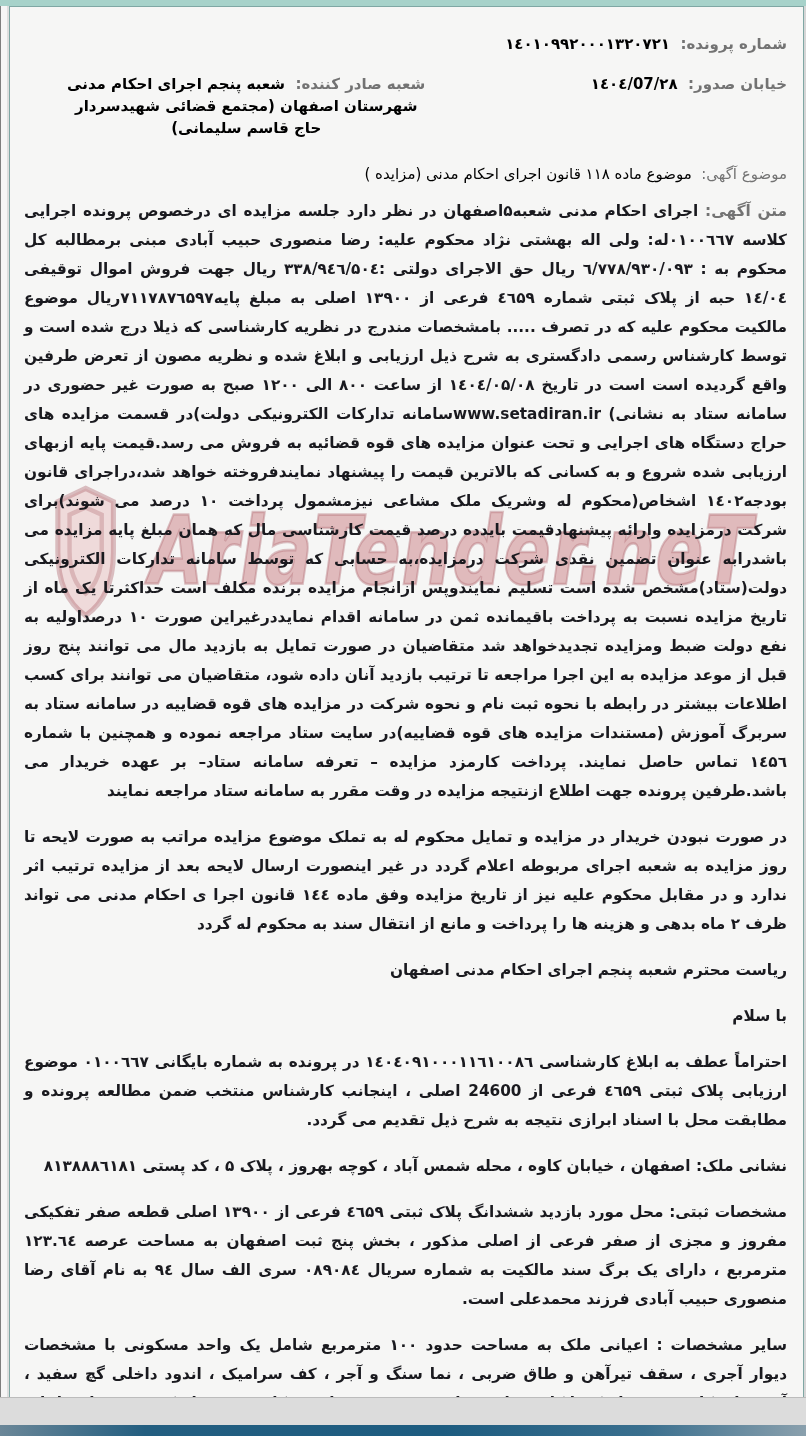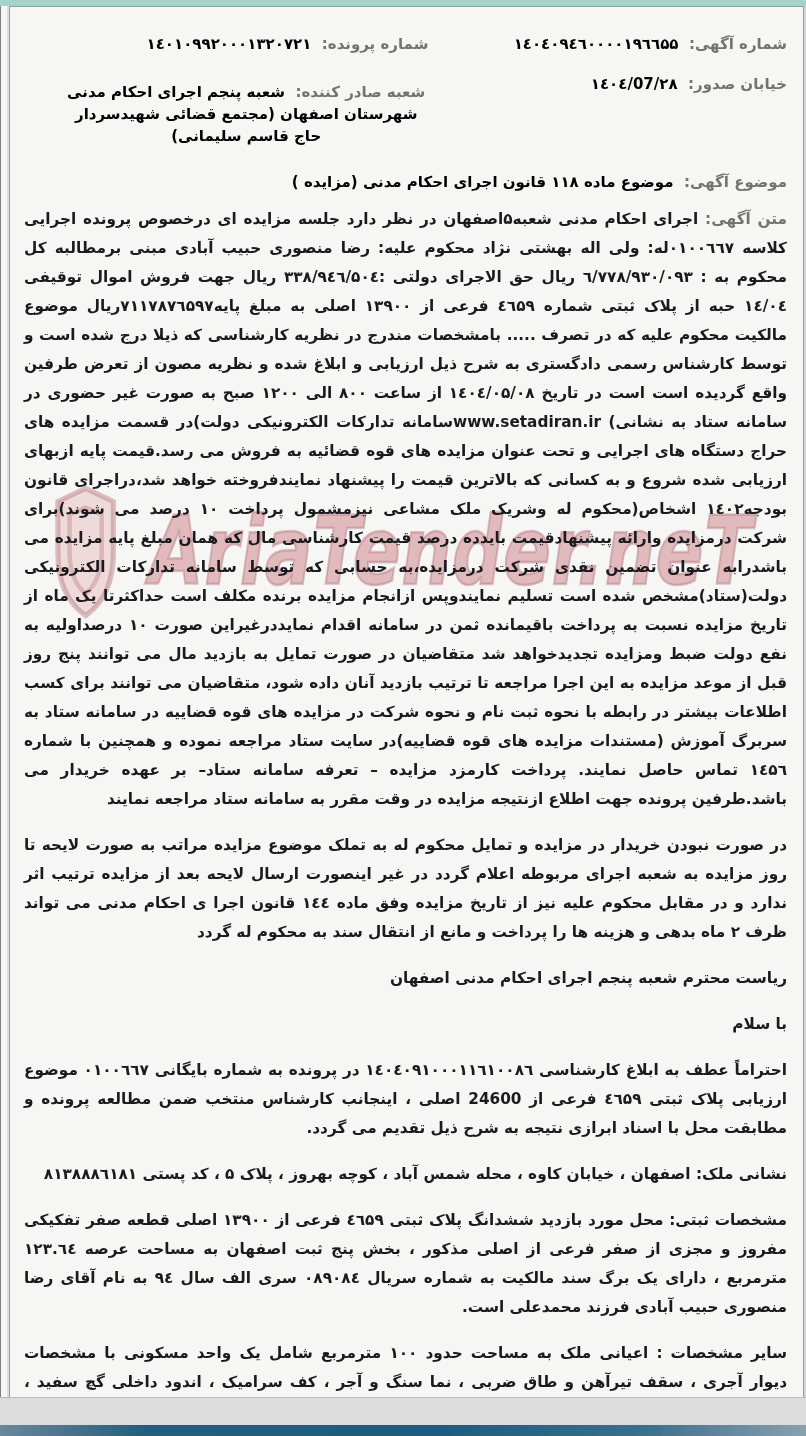--- a/index.html
+++ b/index.html
@@ -18,24 +18,24 @@
     position:absolute;top:6px;left:9px;right:2px;bottom:38px;
     background:#f6f6f5;border:1px solid #7fa7a4;overflow:hidden;
   }
   .content{
     position:relative;z-index:1;direction:rtl;
     padding:26px 16px 0 14px;
     color:#1b222c;
   }
   .hdr-grid{display:grid;grid-template-columns:47% 53%;margin-bottom:18px;}
   .hdr-cell{font-size:15px;font-weight:bold;line-height:22px;}
-  .hdr-cell.wrap-center{text-align:center;padding-left:40px;margin-top:8px;}
+  .hdr-cell.wrap-center{text-align:center;padding-left:40px;}
   .lbl{color:#737373;}
   .val{color:#000000;}
-  .subject-row{font-size:15px;font-weight:bold;margin:26px 0 14px 0;}
+  .subject-row{font-size:15px;font-weight:normal;margin:26px 0 14px 0;}
   .bodytext p{
     font-size:15.3px;font-weight:bold;line-height:29px;
     text-align:justify;text-align-last:right;
     margin:0 0 17px 0;color:#1a1a1f;
   }
   .bodytext p.short{text-align:center;}
   .watermark{
     position:absolute;top:442px;left:42px;right:50px;height:205px;
     direction:ltr;display:flex;align-items:center;gap:30px;
     z-index:0;pointer-events:none;opacity:.8;
@@ -66,24 +66,20 @@
       <path d="M46 8 L84 26 L84 96 C84 142 66 168 46 182 C26 168 8 142 8 96 L8 26 Z" fill="rgba(214,130,134,0.30)" stroke="rgba(150,55,65,0.38)" stroke-width="7"></path>
       <path d="M46 34 L68 44 L68 94 C68 124 58 142 46 152 C34 142 24 124 24 94 L24 44 Z" fill="none" stroke="rgba(150,55,65,0.30)" stroke-width="6"></path>
     </svg>
     <div class="wm-text">AriaTender.neT</div>
   </div>
 
   <div class="content">
 
     <div class="hdr-grid">
       <div class="hdr-cell">
-        <span class="lbl">شماره آگهی:</span>&nbsp;
-        <span class="val">۱٤۰٤۰۹٤٦۰۰۰۰۱۹٦٦۵۵</span>
-      </div>
-      <div class="hdr-cell">
         <span class="lbl">شماره پرونده:</span>&nbsp;
         <span class="val">۱٤۰۱۰۹۹۲۰۰۰۱۳۲۰۷۲۱</span>
       </div>
     </div>
 
     <div class="hdr-grid">
       <div class="hdr-cell">
         <span class="lbl">خیابان صدور:</span>&nbsp;
         <span class="val">۱٤۰٤/07/۲۸</span>
       </div>

